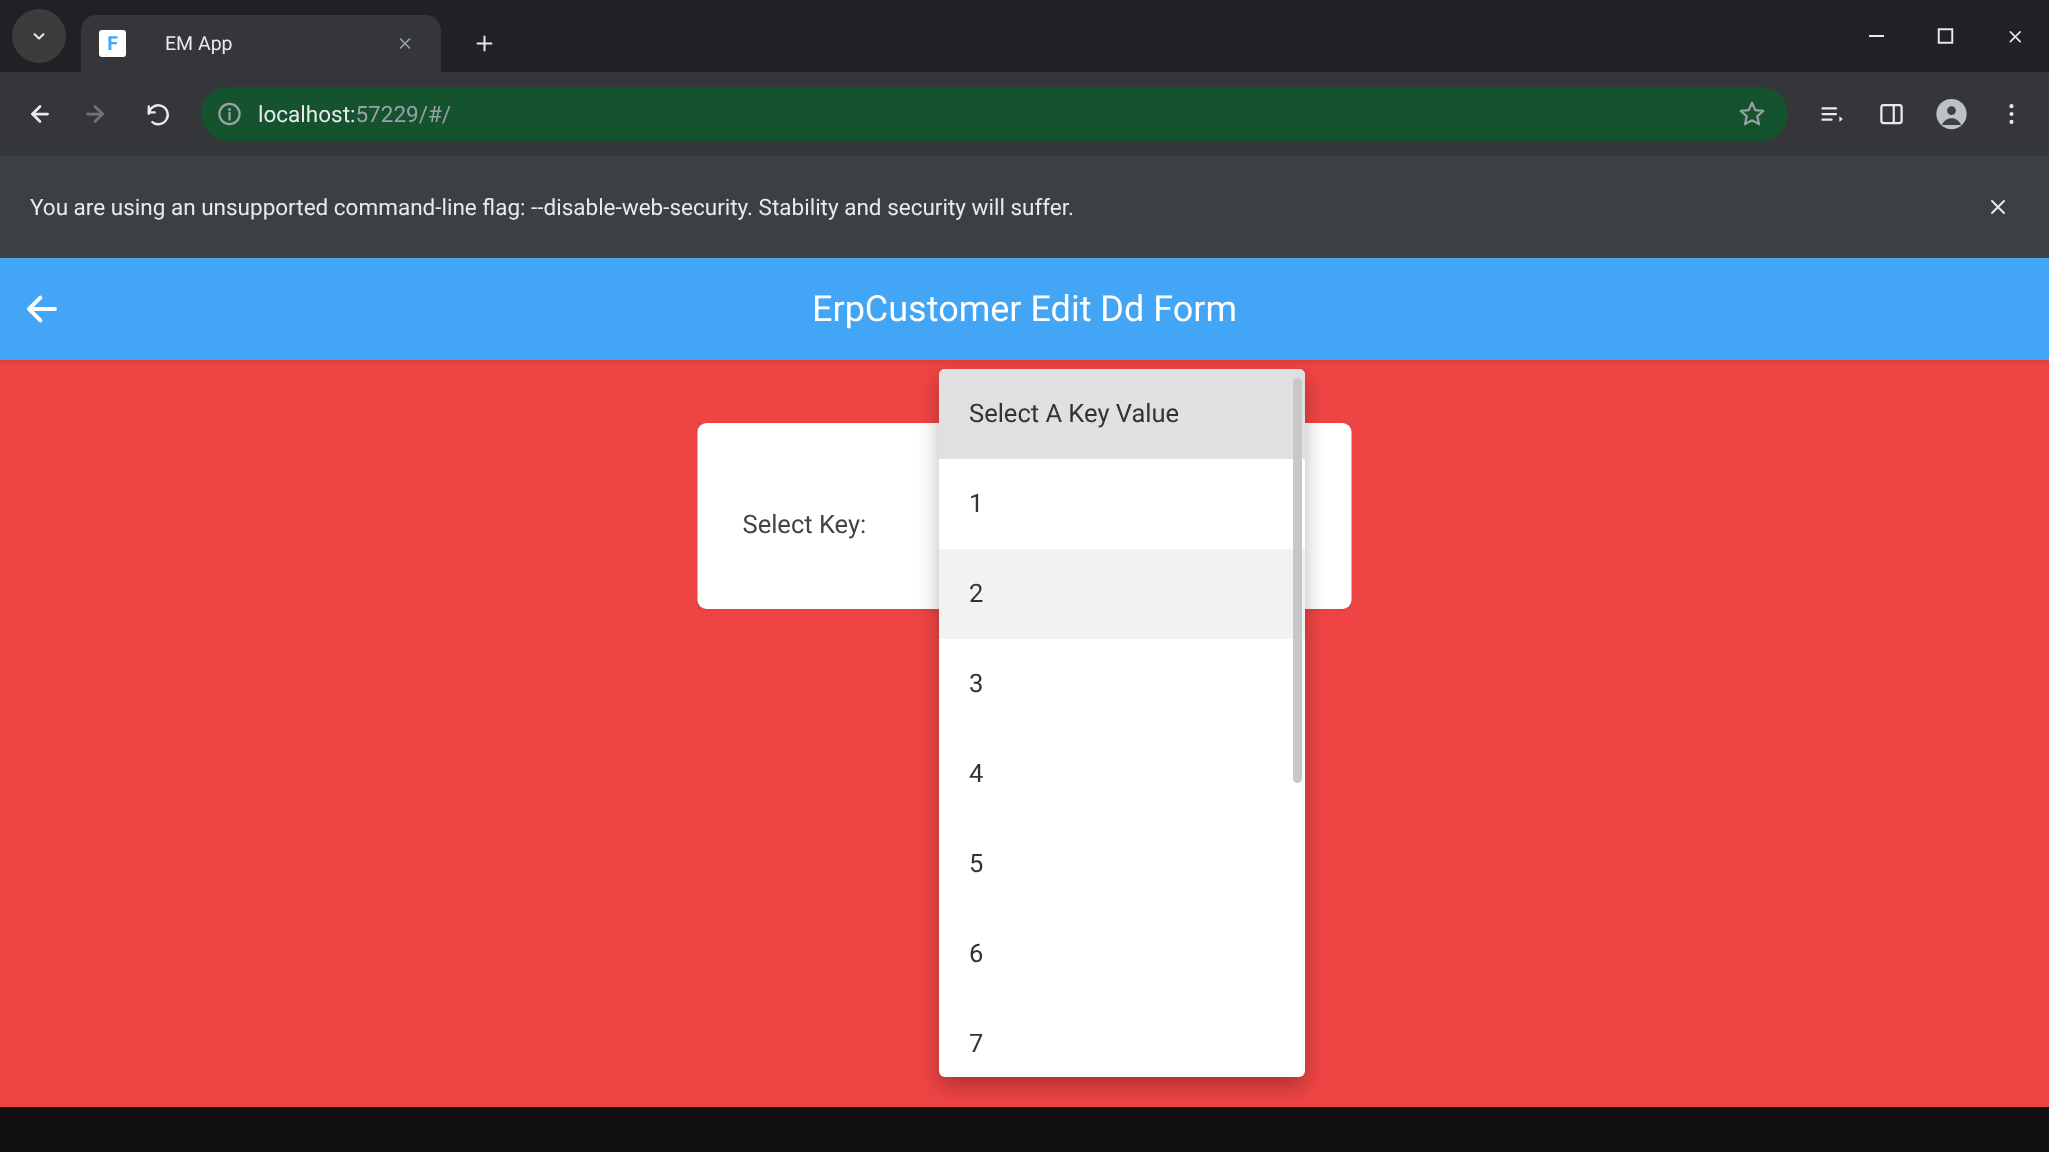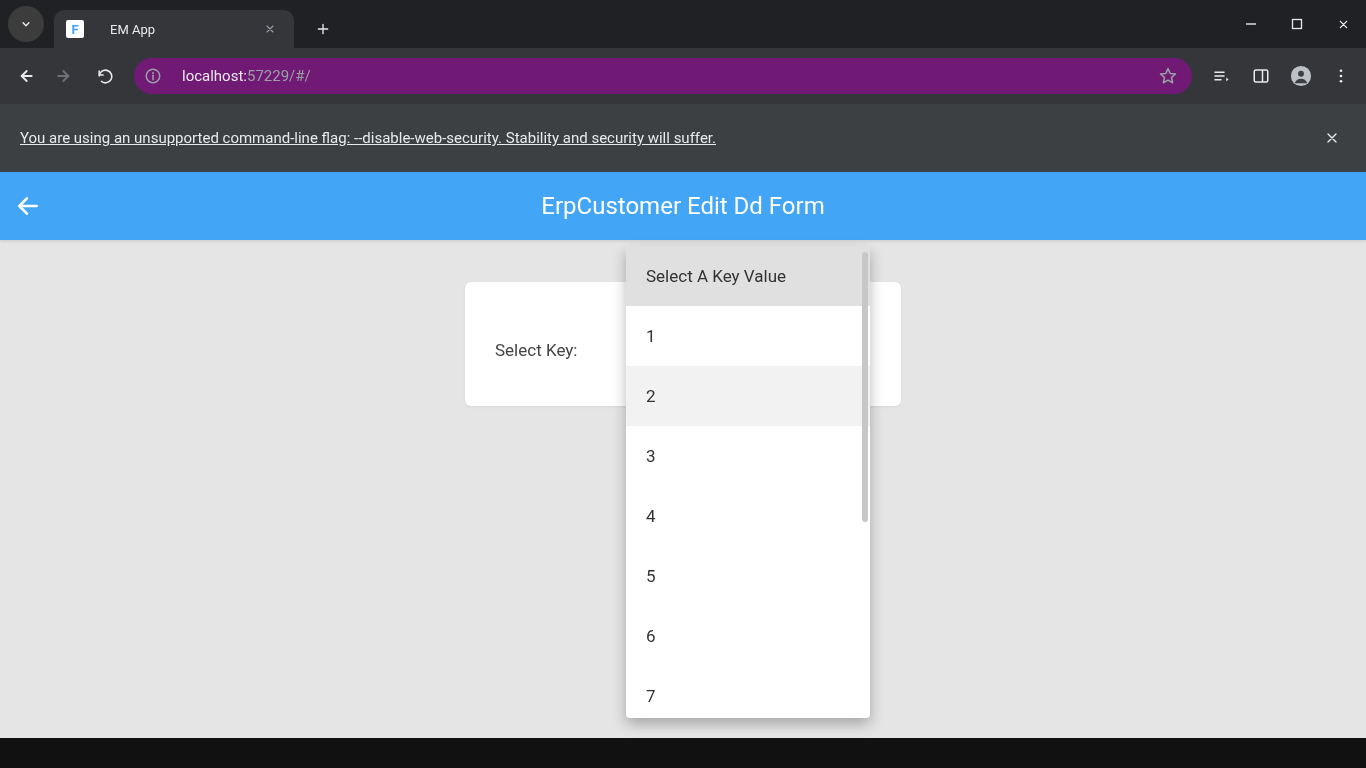--- a/index.html
+++ b/index.html
@@ -13,32 +13,32 @@
   .tab .favicon { width:18px; height:18px; background:#fff; display:flex; align-items:center; justify-content:center; color:#42A5F5; font-weight:700; font-size:13px; border-radius:2px; margin-right:10px; flex:0 0 auto;}
   .tab .tab-title { color:#e8eaed; font-size:13px; flex:1; white-space:nowrap; overflow:hidden; text-overflow:ellipsis;margin-left:16px;}
   .tab .tab-close { color:#9aa0a6; font-size:15px; width:18px; text-align:center; cursor:pointer;}
   .newtab-btn { width:30px; height:30px; margin:0 6px 4px 14px; display:flex; align-items:center; justify-content:center; color:#9aa0a6; font-size:18px; cursor:pointer; border-radius:50%;}
   .window-controls { margin-left:auto; display:flex; height:48px; }
   .window-btn { width:46px; display:flex; align-items:center; justify-content:center; color:#e8eaed; cursor:pointer;}
 
   .toolbar { height: 56px; background:#35363A; display:flex; align-items:center; padding: 0 8px; gap:6px;}
   .tool-icon { width:34px; height:34px; display:flex; align-items:center; justify-content:center; border-radius:50%; color:#9aa0a6; cursor:pointer;}
   .tool-icon.enabled { color:#e8eaed; }
-  .omnibox { flex:1; height:36px; background:#701a75; border-radius:18px; display:flex; align-items:center; padding:2px 10px; gap:20px; margin: 0 6px;}
+  .omnibox { flex:1; height:36px; background:#14532d; border-radius:18px; display:flex; align-items:center; padding:2px 10px; gap:10px; margin: 0 6px;}
   .omnibox .site-info { color:#9aa0a6; display:flex; align-items:center;}
   .omnibox .url { color:#e8eaed; font-size:15px; flex:1; white-space:nowrap; overflow:hidden;}
   .omnibox .url .dim { color:#9aa0a6;}
   .omnibox .star { color:#9aa0a6; cursor:pointer; padding-right:4px;}
   .right-icons { display:flex; align-items:center; gap:6px; }
 
-  .infobar { height: 68px; background:#3c4043; color:#e8eaed; display:flex; align-items:center; padding: 0 20px; font-size:15px;text-decoration:underline; }
+  .infobar { height: 68px; background:#3c4043; color:#e8eaed; display:flex; align-items:center; padding: 0 20px; font-size:15px; }
   .infobar .close { margin-left:auto; color:#e8eaed; cursor:pointer; font-size:18px; padding:6px;}
 
   
-  .app-viewport { position:relative; width:100%; height: calc(768px - 48px - 56px - 68px - 30px); background:#e5e5e5; overflow:hidden;}
+  .app-viewport { position:relative; width:100%; height: calc(768px - 48px - 56px - 68px - 30px); background:#ef4444; overflow:hidden;}
   .appbar { height:68px; background:#42A5F5; display:flex; align-items:center; color:#fff; box-shadow: 0 2px 2px rgba(0,0,0,0.08);}
   .appbar .back { width:56px; display:flex; justify-content:center; align-items:center; cursor:pointer;}
   .appbar .title { font-size:24px; position:absolute; left:50%; transform:translateX(-50%); white-space:nowrap;}
   .card { position:absolute; left:50%; top:110px; transform:translateX(-50%); width:436px; background:#fff; border-radius:6px; box-shadow:0 1px 3px rgba(0,0,0,0.06); padding:28px 30px 46px 30px;}
   .card .row { display:flex; align-items:center; gap:26px; padding-top:30px;}
   .card .row .lbl { color:#444; font-size:17px; white-space:nowrap;text-align:center;}
 
   
   .dropdown { position:absolute; left:626px; top:74px; width:244px; background:#fff; border-radius:4px; box-shadow:0 6px 14px rgba(0,0,0,0.28); overflow:hidden;}
   .dropdown .scroll { max-height: 472px; overflow-y:auto; }

